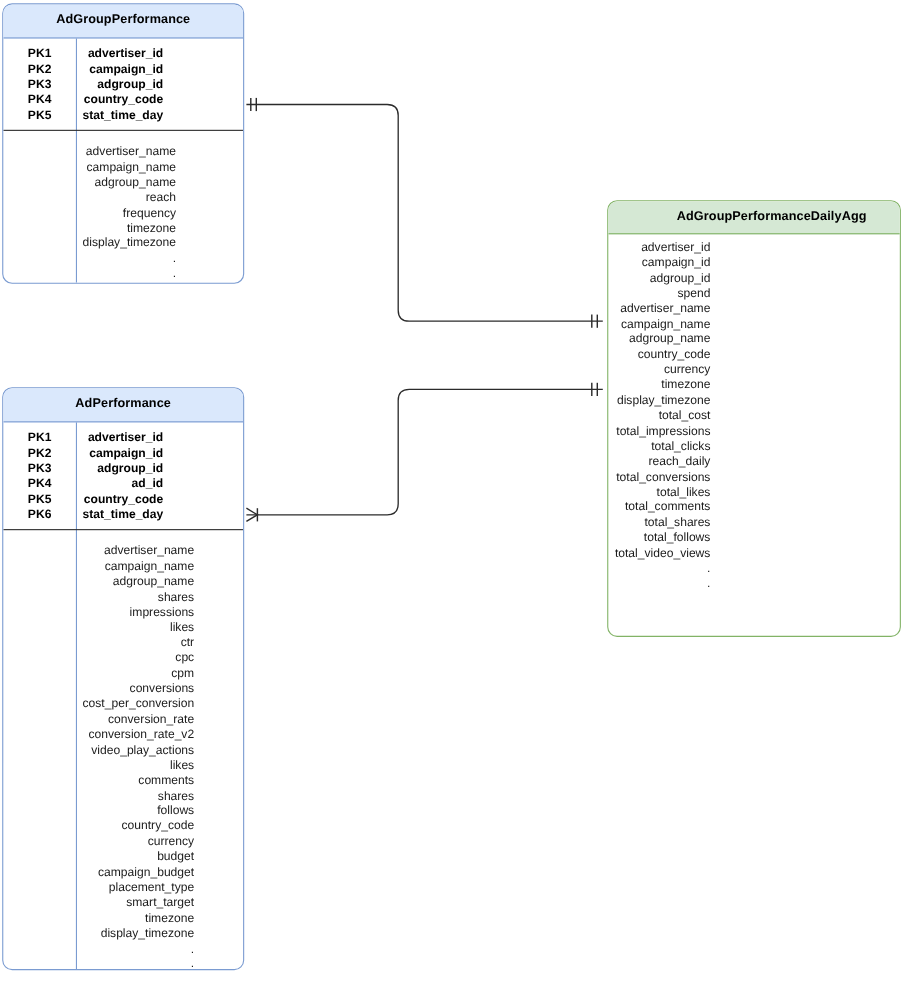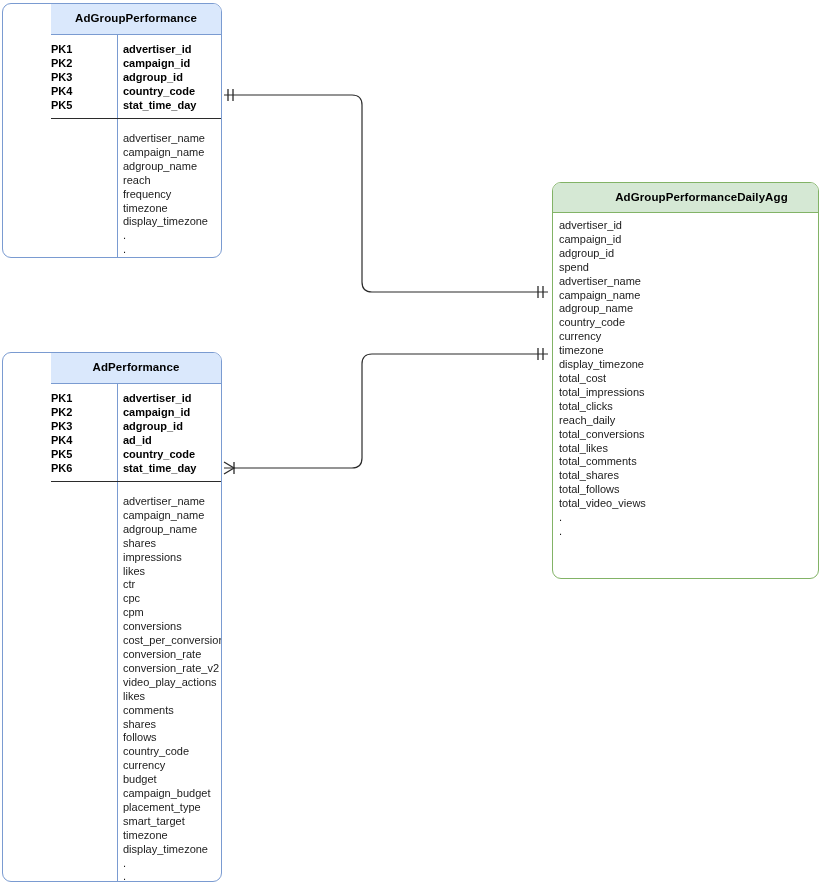--- a/index.html
+++ b/index.html
@@ -19,21 +19,21 @@
   }
 
   
   .entity {
     position: absolute;
     box-sizing: border-box;
     border-radius: 9px;
     background: #ffffff;
     overflow: hidden;
   }
-  .entity.blue  { border: 1px solid #7a9bd1; padding-left: 48px; }
+  .entity.blue  { border: 1px solid #7a9bd1; }
   .entity.green { border: 1px solid #82b366; }
 
   .entity-header {
     box-sizing: border-box;
     width: 100%;
     text-align: center;
     font-weight: bold;
     font-size: 11.5px;
     color: #000000;
     letter-spacing: .1px;
@@ -73,23 +73,25 @@
     left: 0;
     right: 0;
     height: 1px;
     background: #2b2b2b;
   }
 
   .pk-col {
     position: absolute;
     left: 0;
     width: 66px;
+    text-align: center;
   }
   .attr-col {
     position: absolute;
+    text-align: right;
   }
 
   .row {
     font-size: 11px;
     line-height: 13.9px;
     color: #1a1a1a;
     white-space: pre;
   }
   .row.key {
     font-weight: bold;

